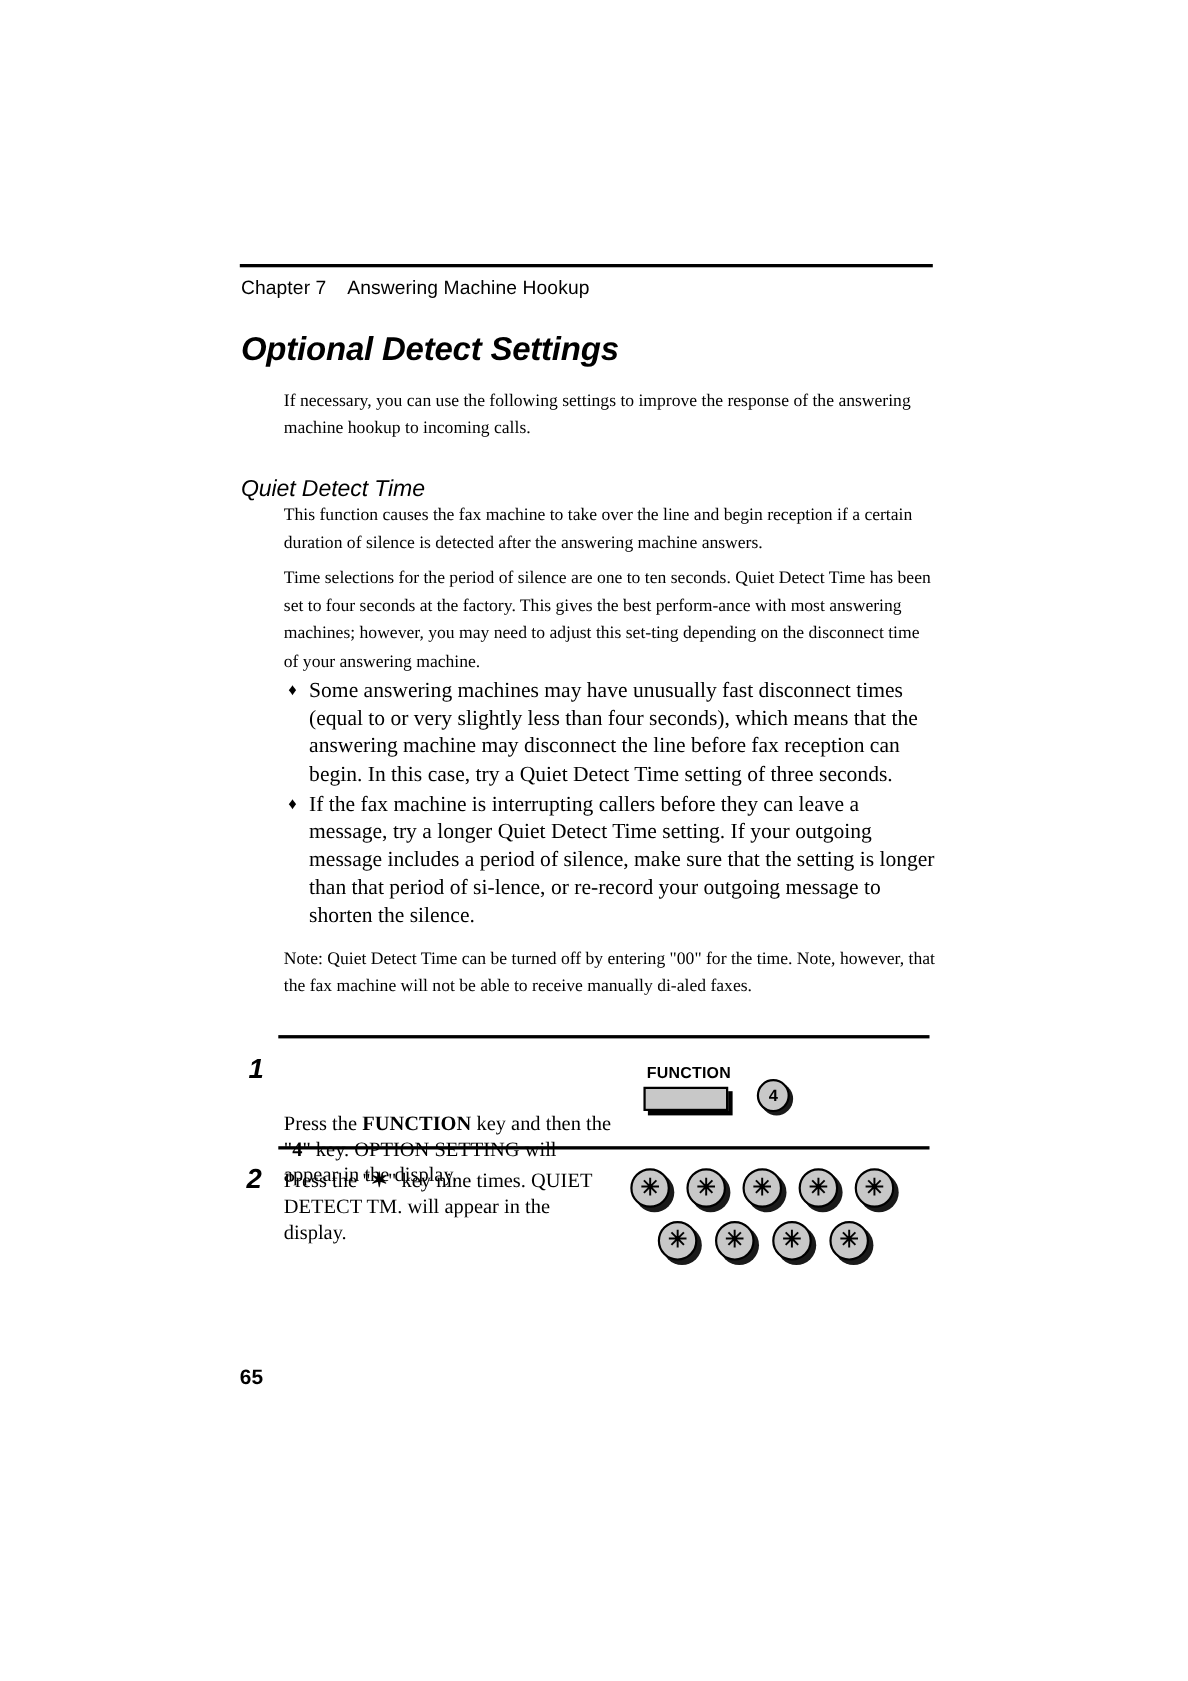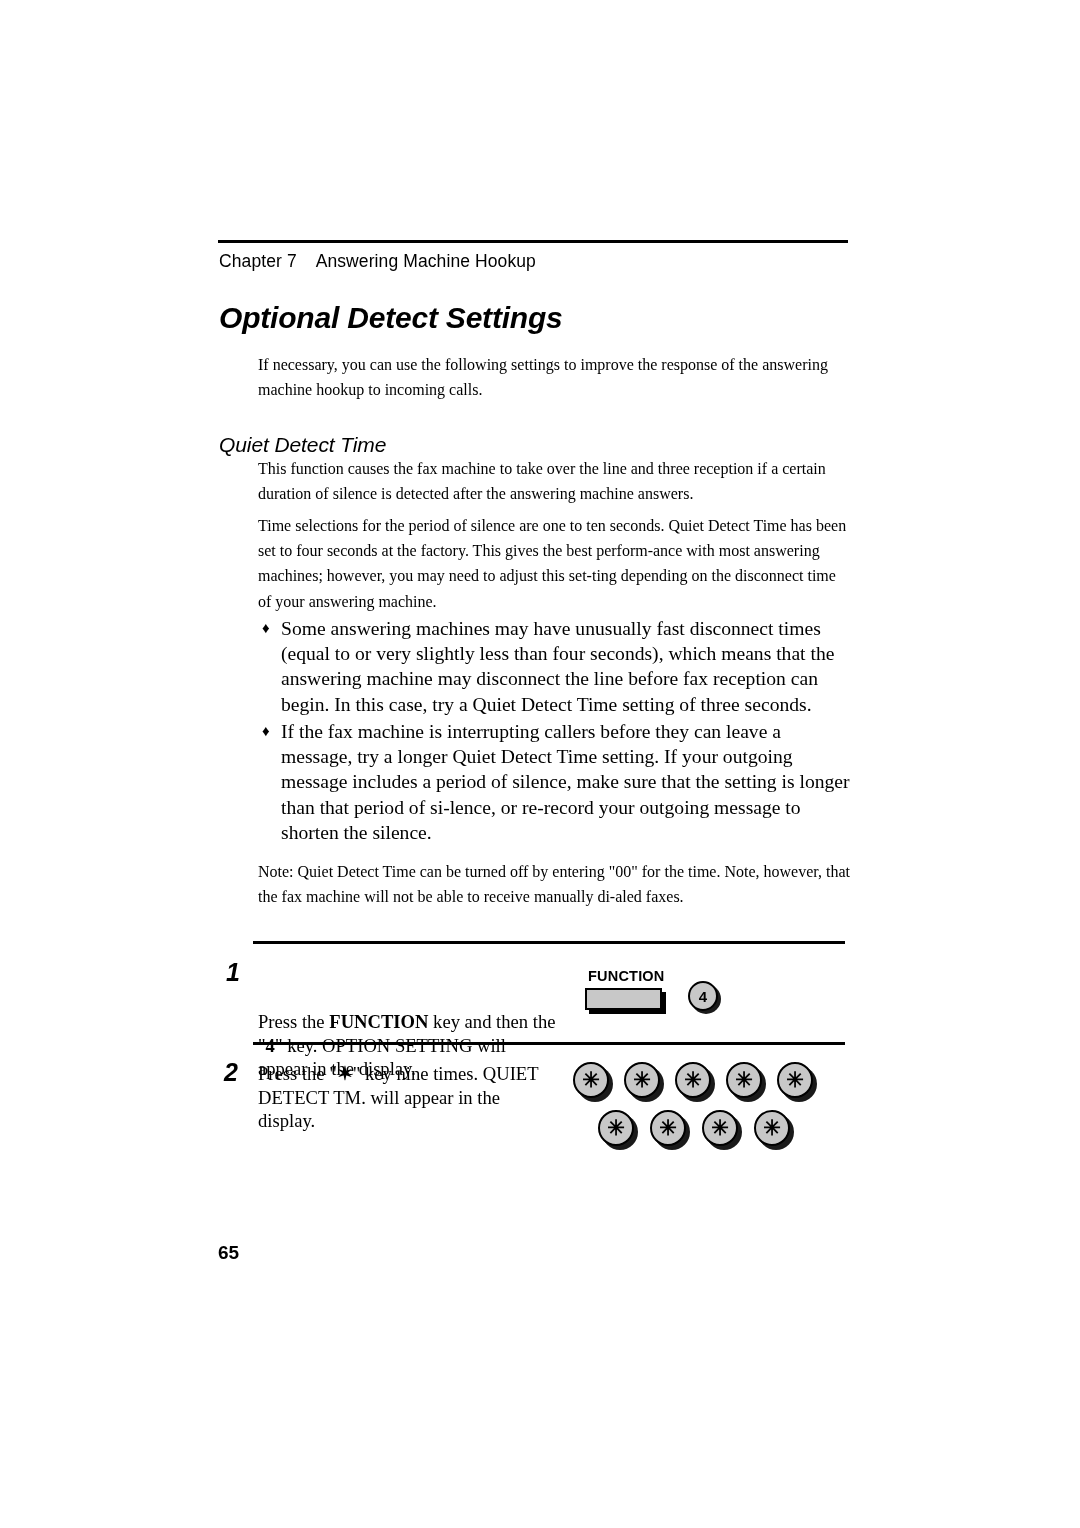--- a/index.html
+++ b/index.html
@@ -190,21 +190,21 @@
 
   <div class="header-rule"></div>
   <div class="chapter-line">Chapter 7    Answering Machine Hookup</div>
 
   <div class="doc-title">Optional Detect Settings</div>
 
   <div class="para" style="top:352px;">If necessary, you can use the following settings to improve the response of the answering machine hookup to incoming calls.</div>
 
   <div class="sub-title">Quiet Detect Time</div>
 
-  <div class="para" style="top:456px;">This function causes the fax machine to take over the line and three reception if a certain duration of silence is detected after the answering machine answers.</div>
+  <div class="para" style="top:456px;">This function causes the fax machine to take over the line and begin reception if a certain duration of silence is detected after the answering machine answers.</div>
 
   <div class="para" style="top:513px;">Time selections for the period of silence are one to ten seconds. Quiet Detect Time has been set to four seconds at the factory. This gives the best perform-ance with most answering machines; however, you may need to adjust this set-ting depending on the disconnect time of your answering machine.</div>
 
   <div class="bullet" style="top:616px;">
     <span class="mark">♦</span>
     <span class="btext">Some answering machines may have unusually fast disconnect times (equal to or very slightly less than four seconds), which means that the answering machine may disconnect the line before fax reception can begin. In this case, try a Quiet Detect Time setting of three seconds.</span>
   </div>
 
   <div class="bullet" style="top:719px;">
     <span class="mark">♦</span>

